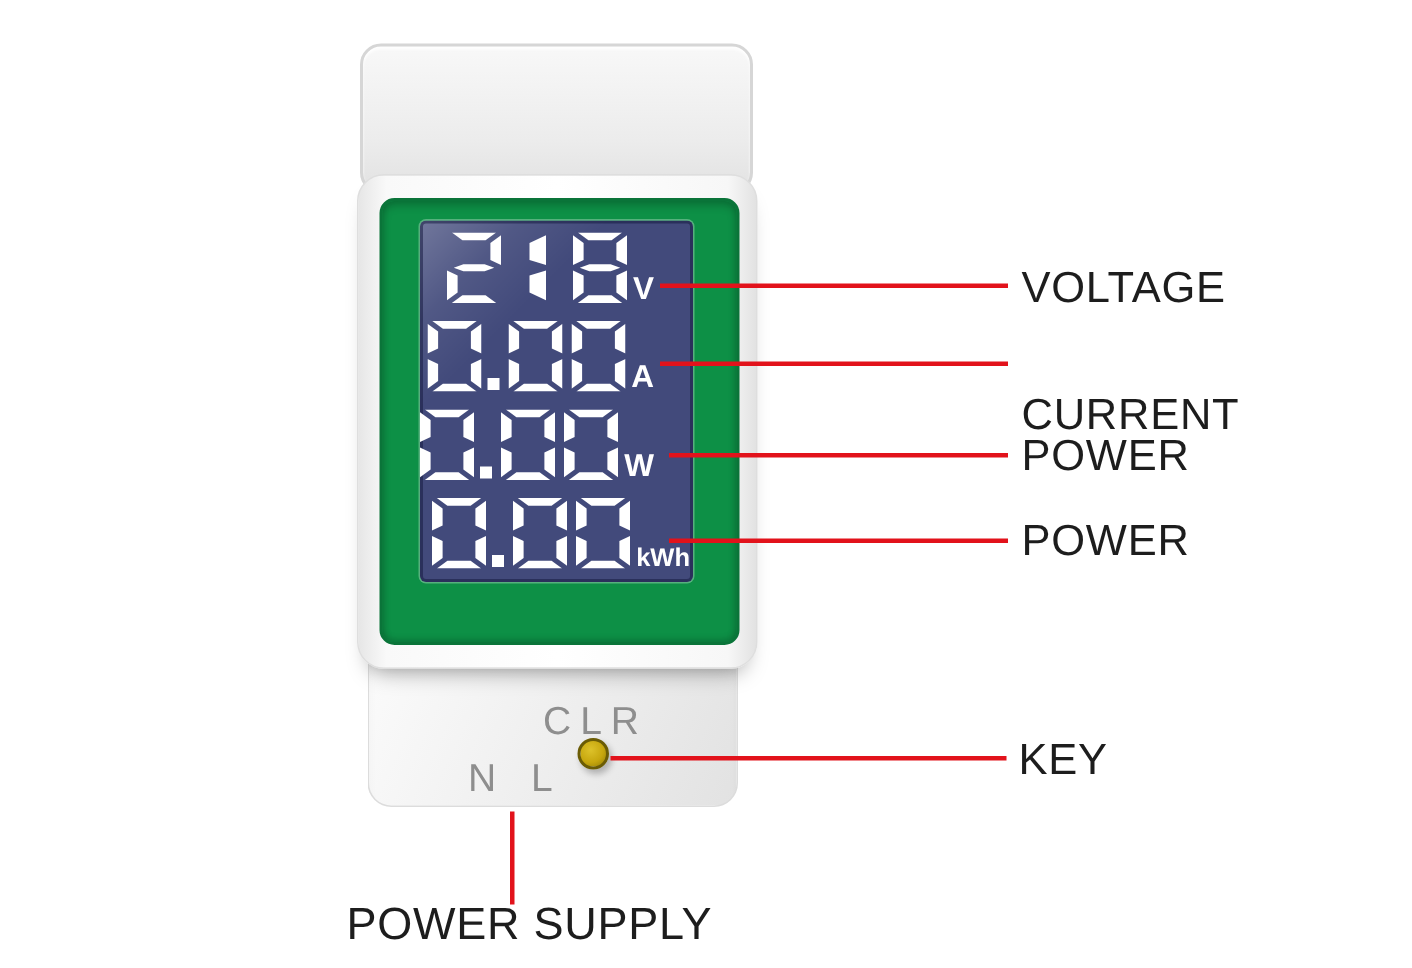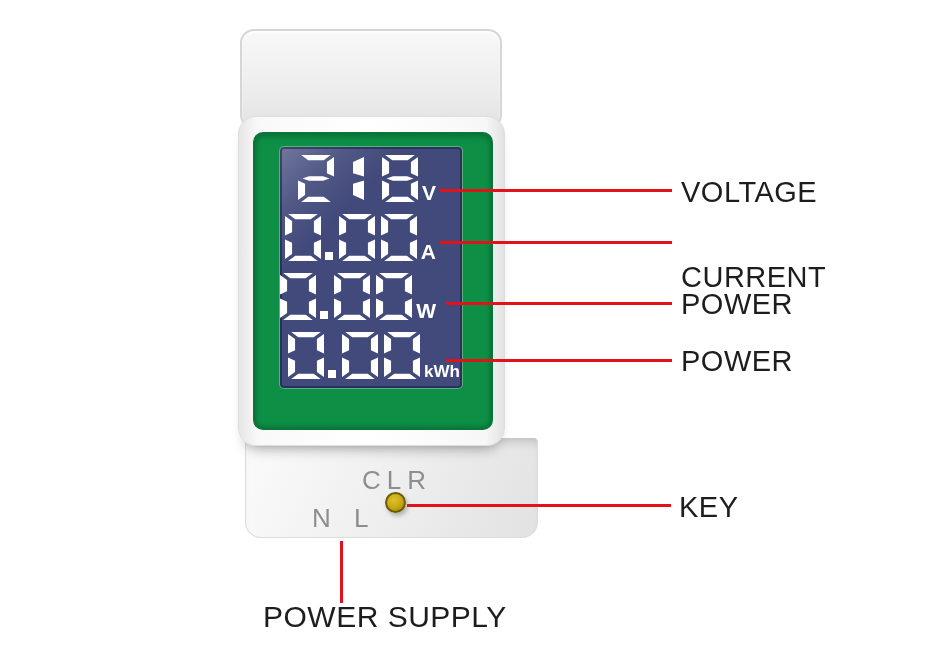--- a/index.html
+++ b/index.html
@@ -31,21 +31,21 @@
   .lcd-dot{width:8px;height:8px;background:#ffffff;display:inline-block;margin-left:4px;margin-bottom:1px;}
   .lcd-unit{color:#ffffff;font-weight:bold;font-size:21px;line-height:.85;margin-left:4px;}
   .lcd-unit.unit-small{font-size:17px;}
 
   .brand{position:absolute;left:0;right:0;top:258px;text-align:center;line-height:1;
          font-family:"DejaVu Sans",sans-serif;font-weight:bold;font-size:28px;letter-spacing:-1px;}
   .brand-a{color:#161616;}
   .brand-b{color:#e0251c;}
   .brand-r{color:#161616;font-size:13px;vertical-align:10px;letter-spacing:0;}
 
-  .bottom{position:absolute;left:245px;top:438px;width:293px;height:100px;
+  .bottom{position:absolute;left:245px;top:438px;width:247px;height:100px;
           border-radius:4px 4px 16px 16px;
           background:linear-gradient(115deg,#fbfbfb 0%,#f0f0f0 45%,#e2e2e2 100%);
           border:1px solid #dcdcdc;border-top:none;
           box-shadow:inset 0 10px 12px -8px rgba(0,0,0,.22);z-index:1;}
   .clr{position:absolute;left:116px;top:27px;font-size:26px;color:var(--muted-gray,#8e8e8e);letter-spacing:6px;}
   .key-btn{position:absolute;left:139px;top:54px;width:21px;height:21px;border-radius:50%;
            background:radial-gradient(circle at 40% 35%,#ddc22a,var(--button-yellow,#c7a70e) 55%,#8f7a06);
            border:2px solid #6b5c05;box-shadow:2px 3px 4px rgba(0,0,0,.25);cursor:pointer;}
   .nl{position:absolute;left:66px;top:65px;font-size:26px;color:var(--muted-gray,#8e8e8e);letter-spacing:8px;}
 
@@ -58,21 +58,21 @@
   .line-key{left:407px;top:504px;width:264px;}
   .line-power-supply{left:340px;top:541px;width:3px;height:62px;}
 
   .lbl{position:absolute;color:var(--label-dark,#1d1d1d);font-size:29px;line-height:1;
        letter-spacing:.5px;z-index:5;white-space:nowrap;}
   .lbl-voltage{left:681px;top:178px;}
   .lbl-current{left:681px;top:229px;margin-top:34px;}
   .lbl-power{left:681px;top:290px;}
   .lbl-energy{left:681px;top:347px;}
   .lbl-key{left:679px;top:493px;}
-  .lbl-power-supply{left:231px;top:602px;font-size:30px;margin-left:32px;}
+  .lbl-power-supply{left:231px;top:602px;font-size:30px;}
 </style>
 </head>
 <body>
 
 <div class="stage">
 
   <div>
     <div class="tab-top"></div>
 
     <div class="face">

